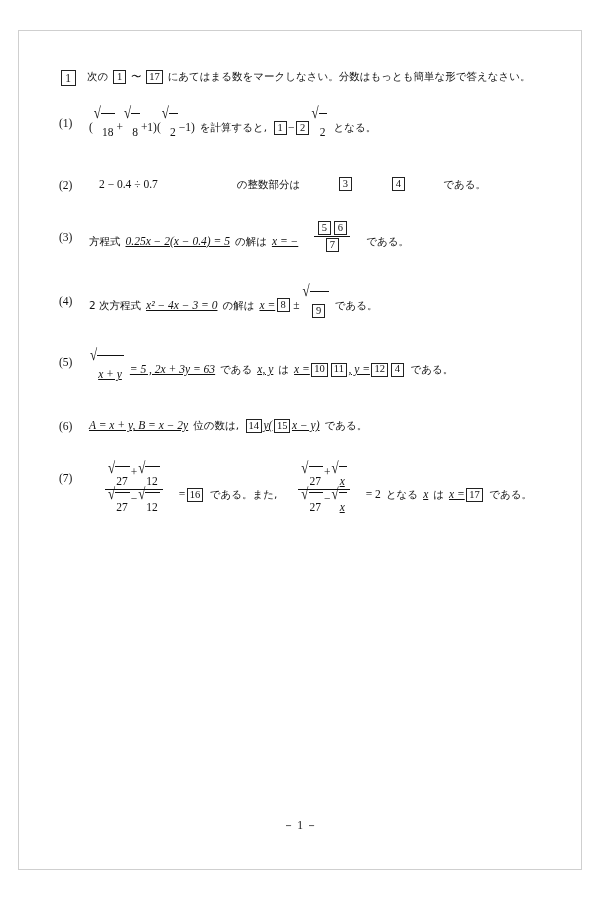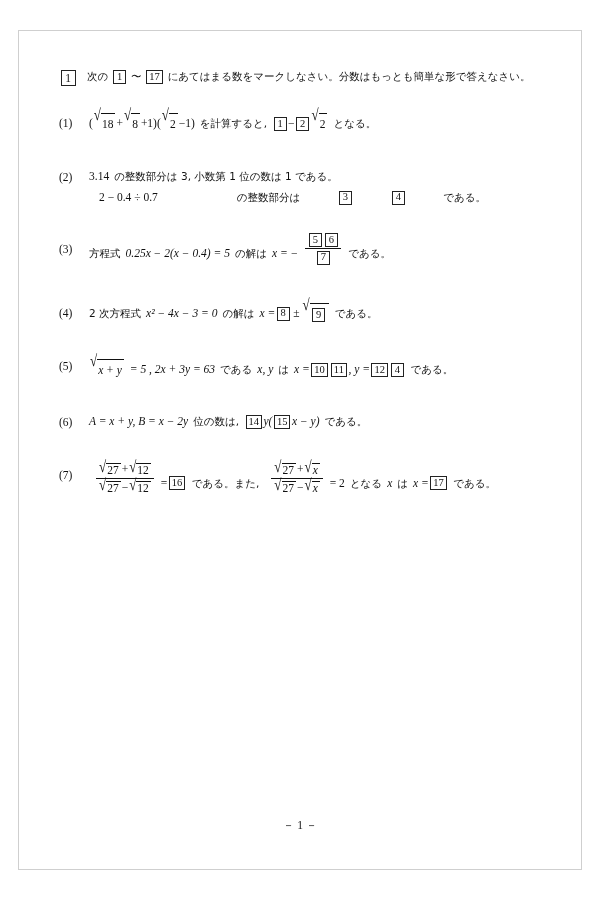--- a/index.html
+++ b/index.html
@@ -73,48 +73,48 @@
   }
   .pnum {
     width: 30px;
     flex: none;
     padding-top: 1px;
   }
   .pbody {
     flex: 1;
   }
   .jp { font-family: "DejaVu Sans", "Liberation Sans", sans-serif; font-size: 10.5px; }
-  .mi { font-style: italic; font-family: "Liberation Serif", serif; }
+  .mi { font-style: italic; font-family: "Liberation Serif", serif; text-decoration: underline; }
   .mn { font-family: "Liberation Serif", serif; }
   
   .sqrt {
     display: inline-flex;
     align-items: stretch;
     position: relative;
     margin: 0 1px;
   }
   .sqrt > .sym {
     font-size: 13px;
     line-height: 1;
     transform: scaleY(1.25);
     transform-origin: bottom;
     padding-right: 0px;
   }
   .sqrt > .rad {
     border-top: 1px solid #111;
-    padding: 0 2px 0 1px;
+    padding: 8px 2px 0 1px;
     margin-top: 1px;
   }
   
   .frac {
     display: inline-flex;
     flex-direction: column;
     vertical-align: middle;
     text-align: center;
-    margin: 0 7px;
+    margin: 0 16px;
     position: relative;
     top: -0.45em;
     line-height: 1.15;
   }
   .frac > .num {
     border-bottom: 1px solid #111;
     padding: 0 2px 1px 2px;
   }
   .frac > .den {
     padding: 1px 2px 0 2px;
@@ -184,25 +184,20 @@
             </span>
           <span class="sp2"></span>
           <span class="jp">となる。</span>
         </span>
       </div>
     </div>
 
     <div class="problem" style="margin-bottom:30px;">
       <div class="pnum mn">(2)</div>
       <div class="pbody">
-        <div class="row">
-          <span class="mn">3.14</span>
-          <span class="sp2"></span>
-          <span class="jp">の整数部分は 3, 小数第 1 位の数は 1 である。</span>
-        </div>
         <div class="row line2">
           <span class="mn">2 − 0.4 ÷ 0.7</span>
           <span class="sp2"></span>
           <span class="jp">の整数部分は</span>
           <span class="boxnum">3</span>
           <span class="boxnum">4</span>
           <span class="jp">である。</span>
         </div>
       </div>
     </div>

